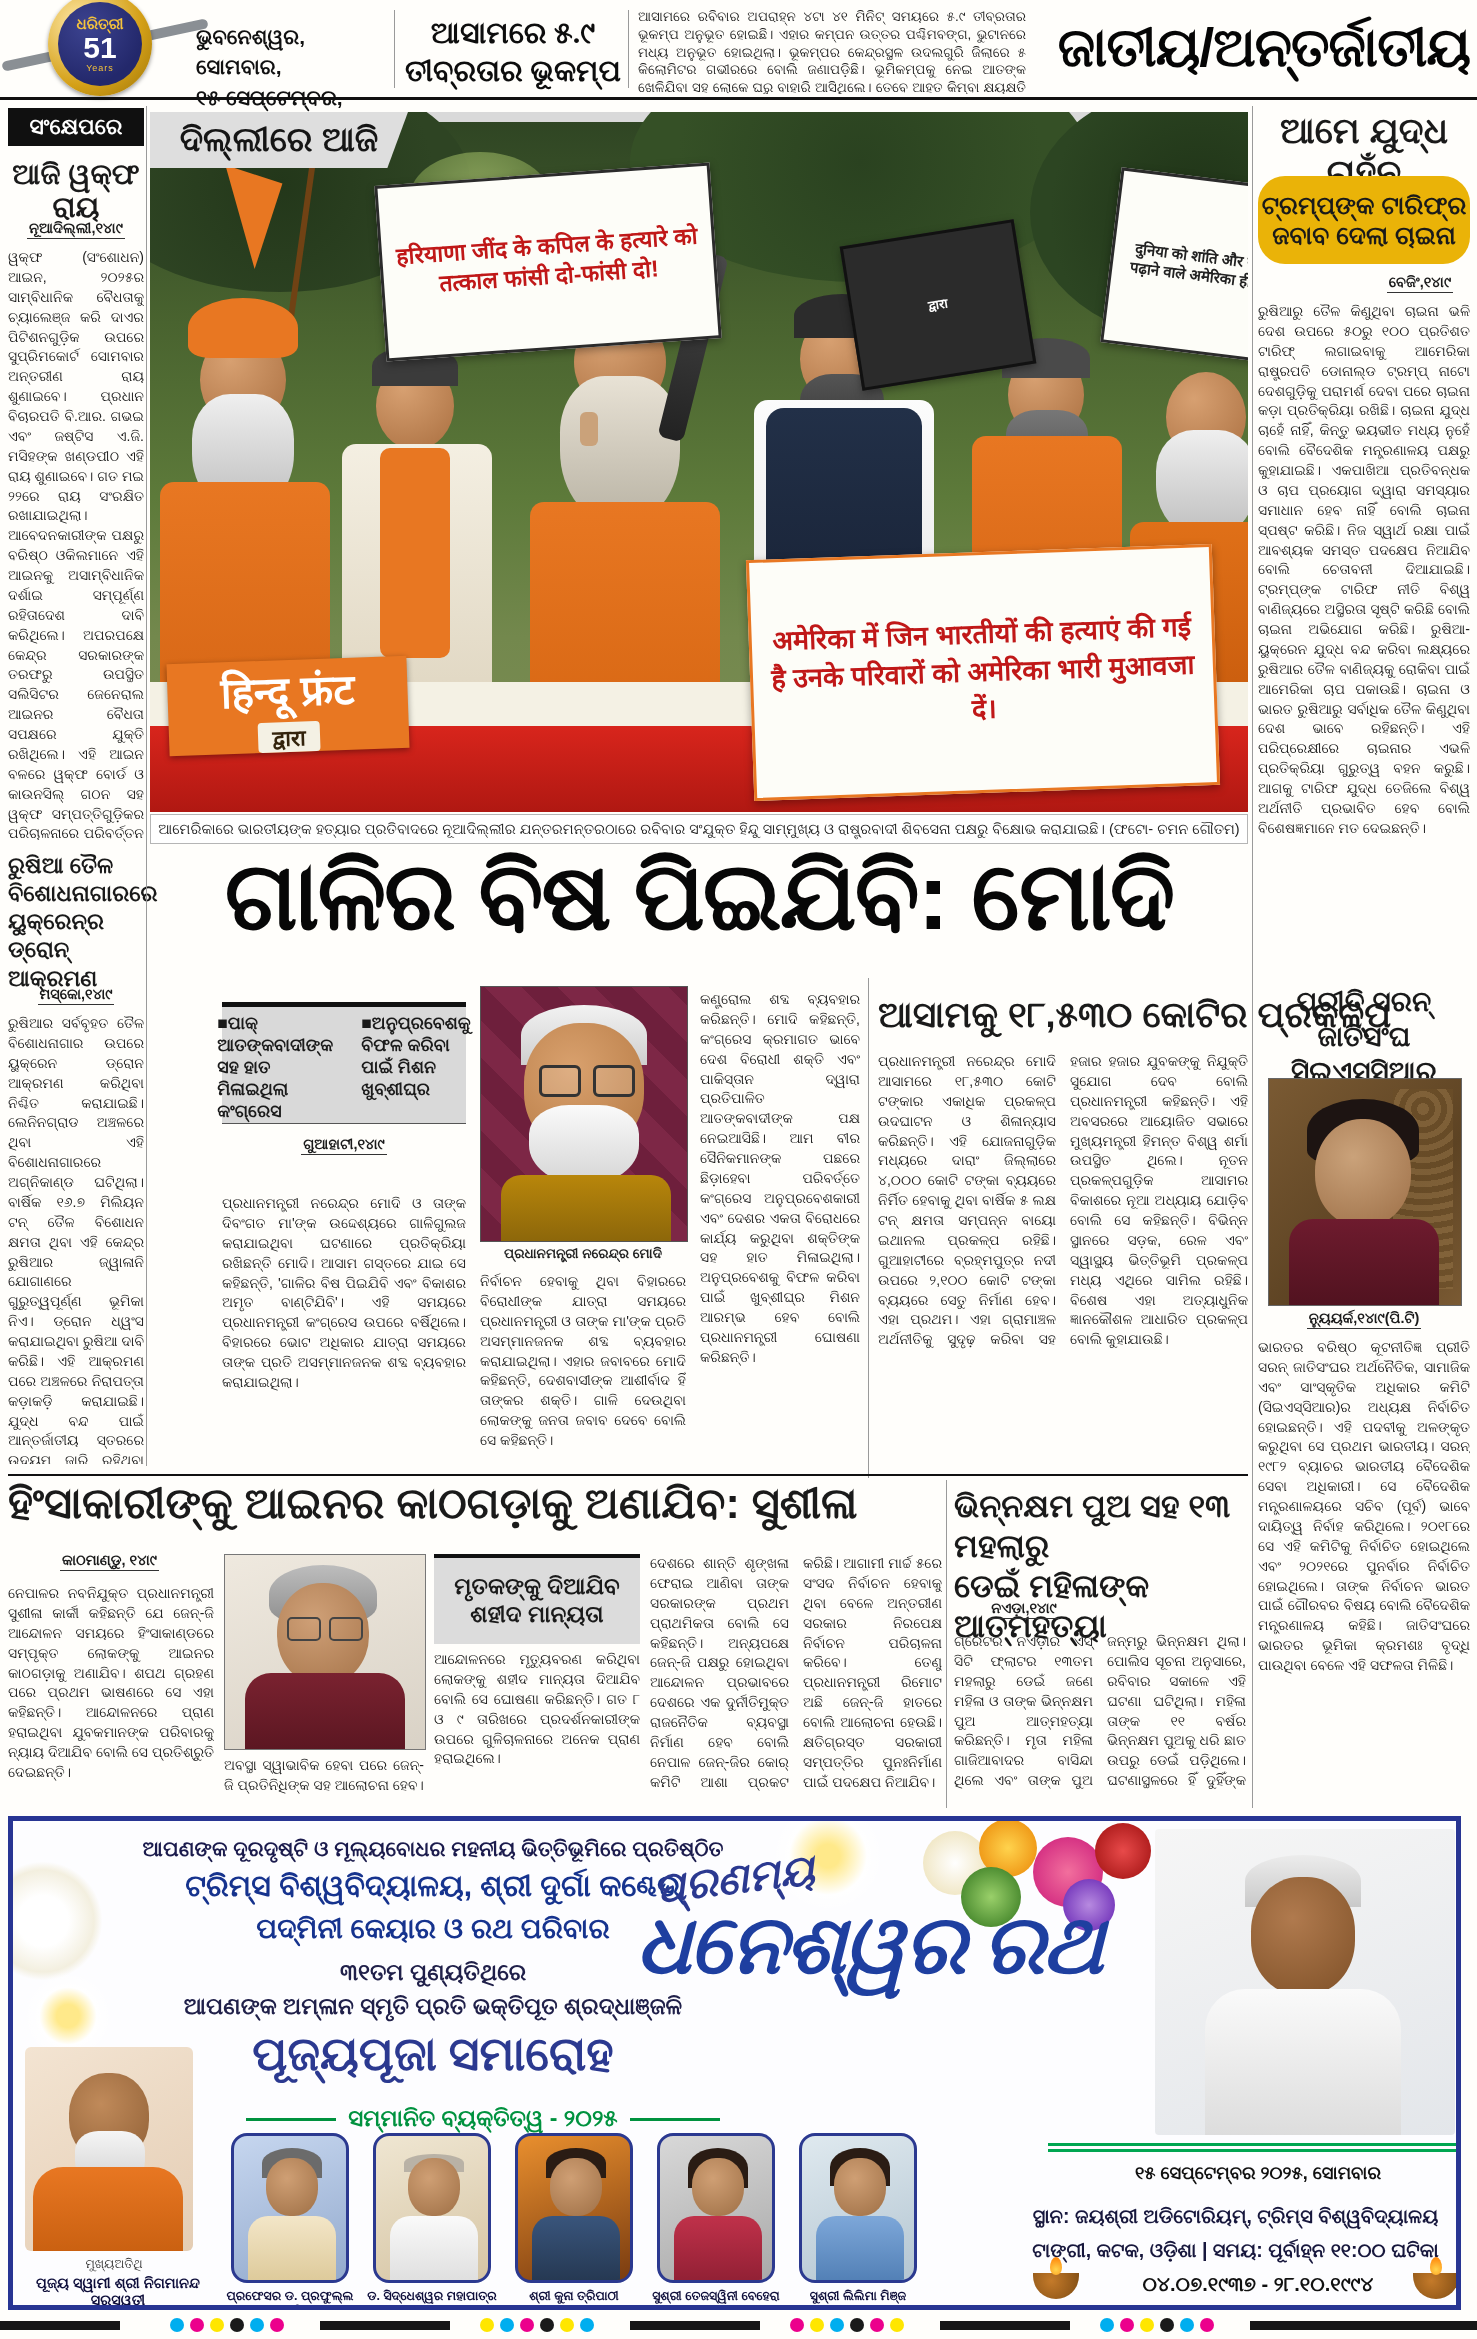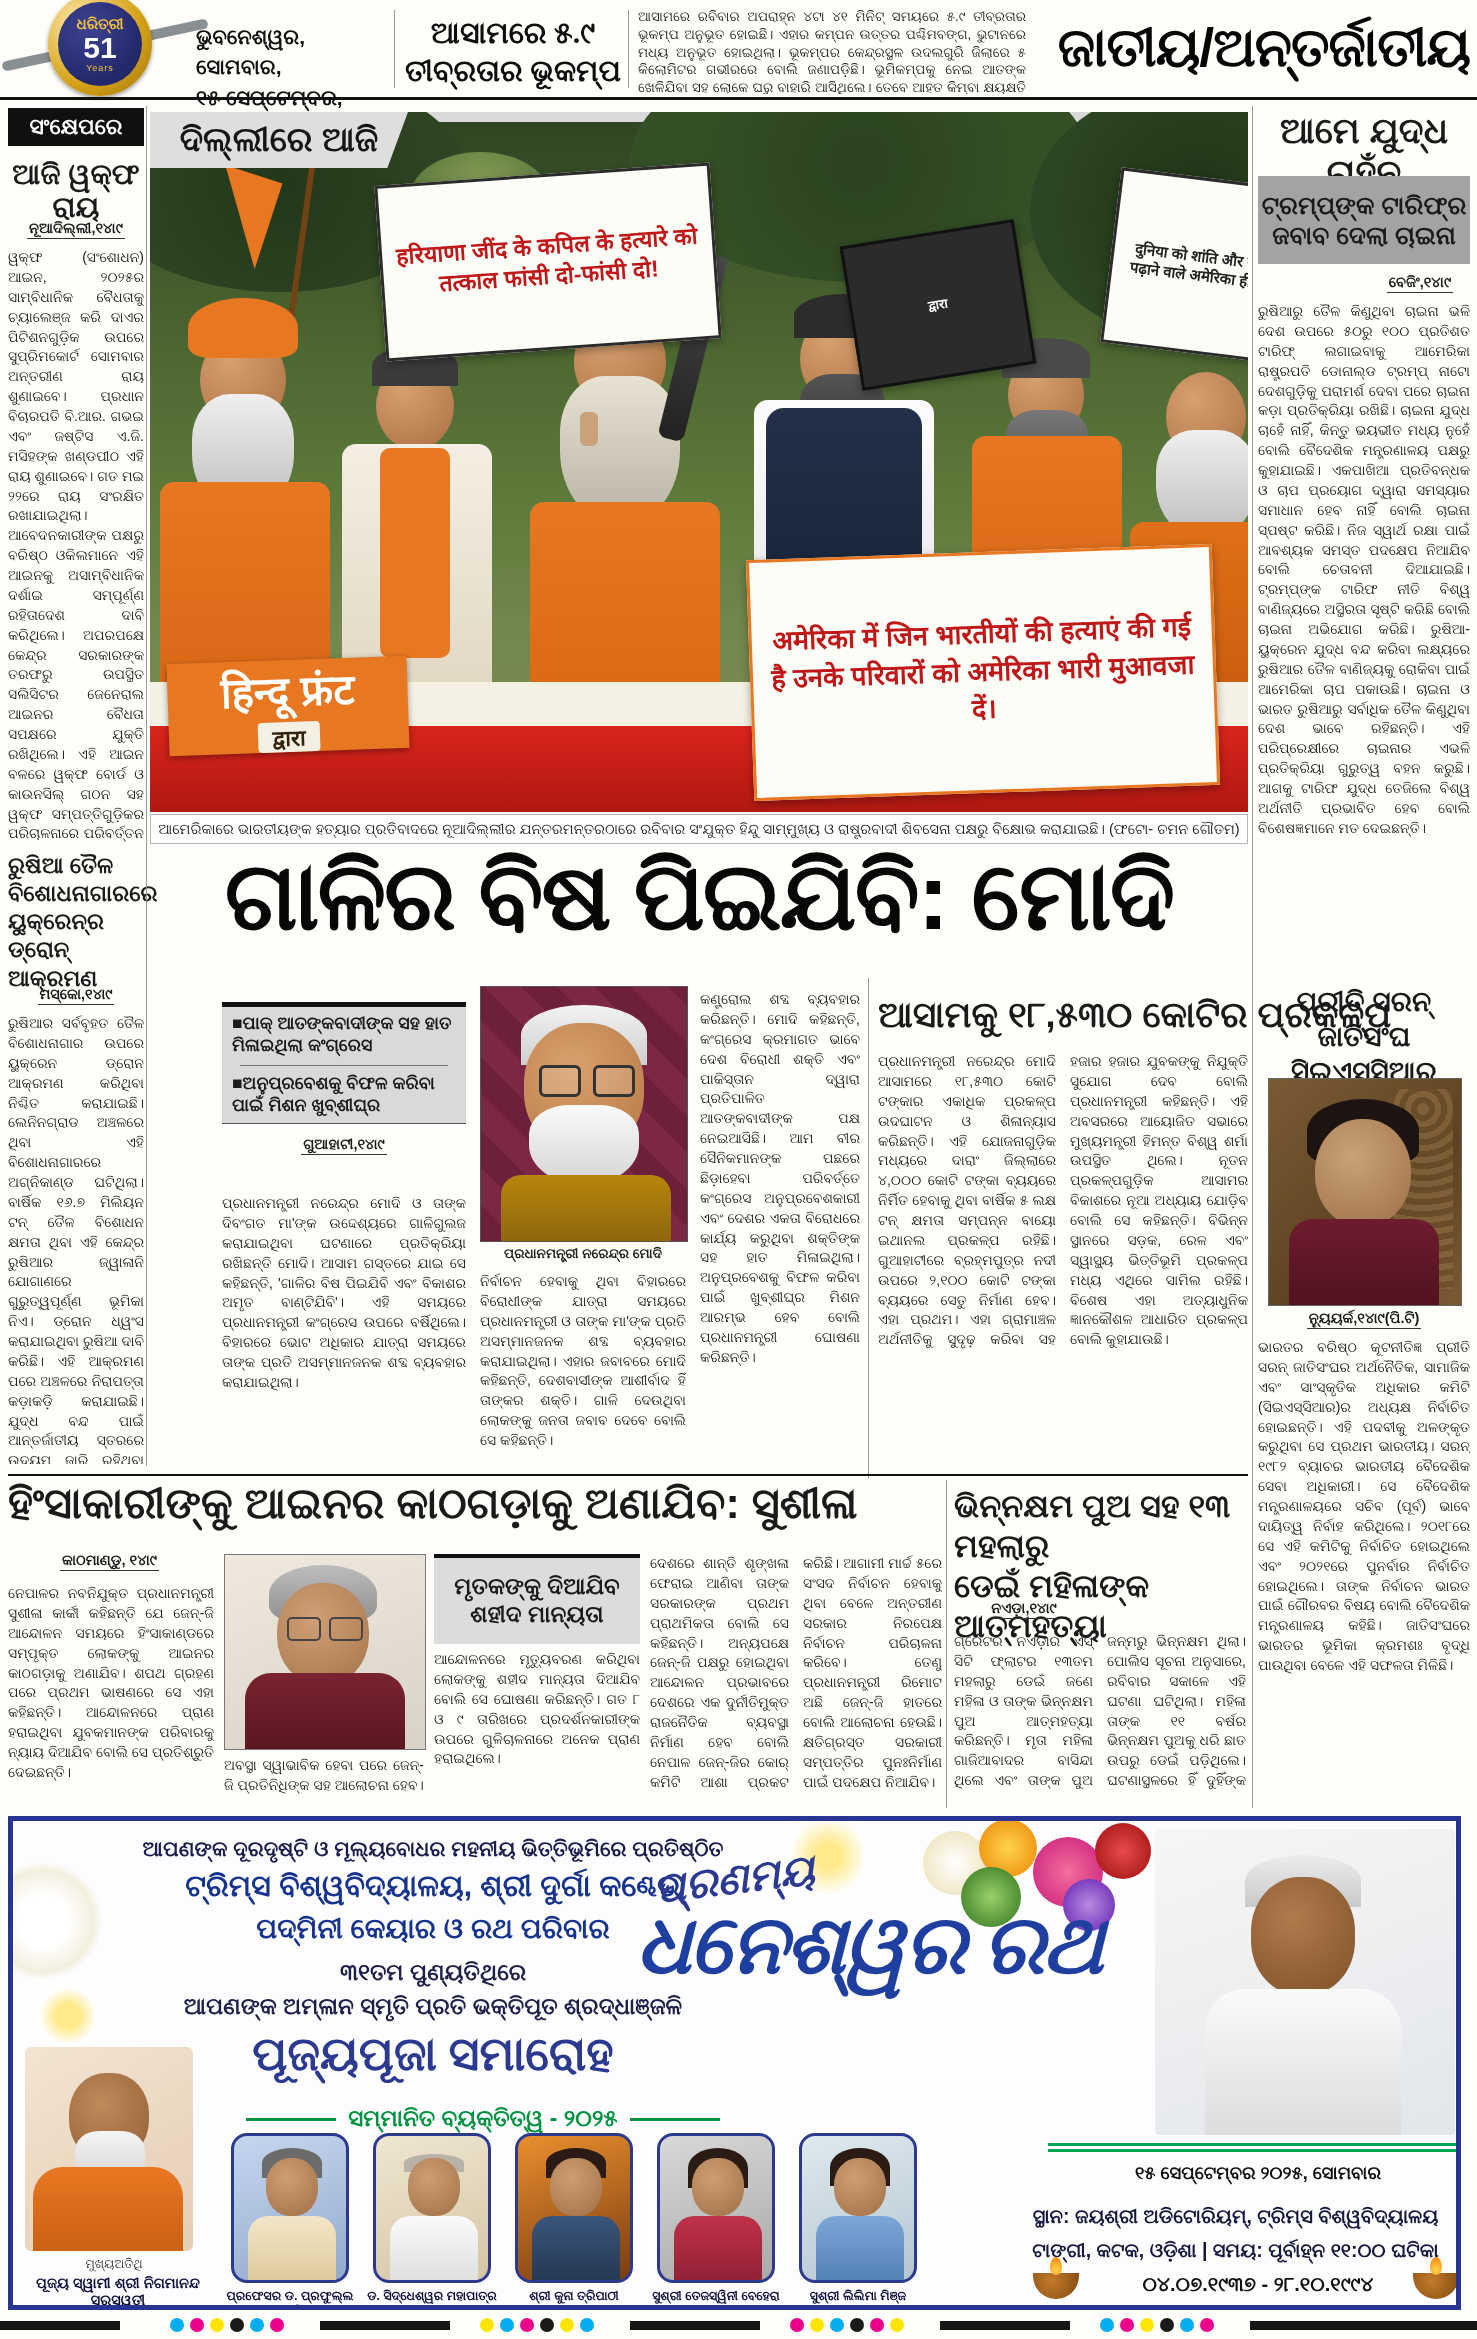--- a/index.html
+++ b/index.html
@@ -51,21 +51,21 @@
      display:flex;align-items:center;justify-content:center;padding:10px;text-align:center;}
   .banner-red{position:absolute;left:0;bottom:0;width:100%;height:86px;background:linear-gradient(#d8251c,#b01812);}
   .banner-white{position:absolute;left:0;bottom:86px;width:100%;height:44px;background:#f4f1e4;}
   .front-chip{position:absolute;left:18px;bottom:60px;width:240px;height:92px;background:#e87722;transform:rotate(-2deg);
      display:flex;flex-direction:column;align-items:center;justify-content:center;box-shadow:0 2px 6px rgba(0,0,0,.4);}
   .caption-box{left:150px;top:814px;width:1096px;height:28px;border:1px solid #b5b5b5;background:#fff;
      font-size:14.5px;display:flex;align-items:center;justify-content:center;color:#222;}
   .lead-head{left:150px;top:844px;width:1098px;font-size:95px;font-weight:800;text-align:center;letter-spacing:-2px;color:#070707;line-height:1.1;}
   
   .bullets{left:222px;top:1002px;width:244px;height:122px;background:#d9d9d9;border-top:5px solid #111;border-bottom:1px solid #555;
-     display:flex;flex-direction:column;justify-content:center;gap:6px;padding:6px 10px;box-sizing:border-box;}
+     display:flex;flex-direction:row;justify-content:center;gap:6px;padding:6px 10px;box-sizing:border-box;}
   .bullets .bi{font-size:17.5px;font-weight:bold;line-height:1.25;}
   .bullets .sep{height:1px;background:#777;margin:2px 8px;}
   .lead-dl{left:222px;top:1136px;width:244px;}
   .lead-c1{left:222px;top:1166px;width:244px;height:312px;font-size:14px;line-height:1.42;margin-top:28px;}
   .modi{left:480px;top:986px;width:206px;height:254px;background:repeating-linear-gradient(45deg,#6e1f3c 0 26px,#7d2746 26px 52px);overflow:hidden;border:1px solid #555;}
   .modi .h{position:absolute;left:43px;top:36px;width:120px;height:130px;border-radius:46%;background:radial-gradient(circle at 40% 35%,#d9a16e,#b47842);}
   .modi .hair{position:absolute;left:40px;top:18px;width:126px;height:60px;border-radius:50% 50% 0 0;background:linear-gradient(#f2f2f2,#cfcfcf);}
   .modi .bd{position:absolute;left:48px;top:118px;width:110px;height:80px;border-radius:40% 40% 55% 55%;background:linear-gradient(#fafafa,#d5d5d5);}
   .modi .gl{position:absolute;left:58px;top:78px;width:36px;height:26px;border:3px solid #333;border-radius:6px;background:rgba(255,255,255,.15);}
   .modi .gl2{left:112px;}
@@ -73,22 +73,22 @@
   .lead-pc{left:480px;top:1246px;width:206px;font-size:13.5px;font-weight:bold;text-align:center;color:#222;}
   .lead-c2{left:480px;top:1272px;width:206px;height:206px;font-size:14px;line-height:1.42;}
   .lead-c3{left:700px;top:990px;width:160px;height:488px;font-size:14px;line-height:1.42;}
   .v-mid{left:868px;top:978px;height:500px;}
   
   .assam-h{left:878px;top:994px;width:370px;font-size:36px;font-weight:800;text-align:center;white-space:nowrap;}
   .assam-b{left:878px;top:1052px;width:370px;height:426px;font-size:14px;line-height:1.42;column-count:2;column-gap:14px;}
   
   .v-rail{left:1252px;top:106px;height:1702px;}
   .cn-h{left:1258px;top:110px;width:212px;font-size:36px;font-weight:800;text-align:center;}
-  .cn-sub{left:1258px;top:176px;width:212px;height:88px;background:#a3a3a3;font-size:25px;font-weight:800;
-     display:flex;align-items:center;justify-content:center;text-align:center;line-height:1.2;}
+  .cn-sub{left:1258px;top:176px;width:212px;height:88px;background:#eab308;font-size:25px;font-weight:800;
+     display:flex;align-items:center;justify-content:center;text-align:center;line-height:1.2;border-radius:27px;}
   .cn-dl{left:1314px;top:274px;width:212px;}
   .cn-b{left:1258px;top:302px;width:212px;height:674px;font-size:14px;line-height:1.42;}
   .pr-h{left:1256px;top:984px;width:216px;font-size:28px;font-weight:800;text-align:center;line-height:1.25;}
   .pr-photo{left:1268px;top:1078px;width:192px;height:226px;border:1px solid #666;overflow:hidden;
      background:linear-gradient(135deg,#7a5a33,#5d4323 60%,#7a5a33);}
   .pr-photo .carv{position:absolute;right:8px;top:10px;width:60px;height:200px;background:repeating-radial-gradient(circle at 30px 20px,#8a6a3f 0 6px,#6b4e28 6px 12px);opacity:.7;}
   .pr-photo .h{position:absolute;left:46px;top:40px;width:96px;height:108px;border-radius:48%;background:radial-gradient(circle at 40% 35%,#caa27a,#9c6e46);}
   .pr-photo .hair{position:absolute;left:38px;top:20px;width:112px;height:64px;border-radius:50% 50% 20% 20%;background:#1d1412;}
   .pr-photo .bl{position:absolute;left:20px;top:140px;width:150px;height:90px;border-radius:24px 24px 0 0;background:linear-gradient(#6e1b2e,#50121f);}
   .pr-cap{left:1258px;top:1310px;width:212px;}

